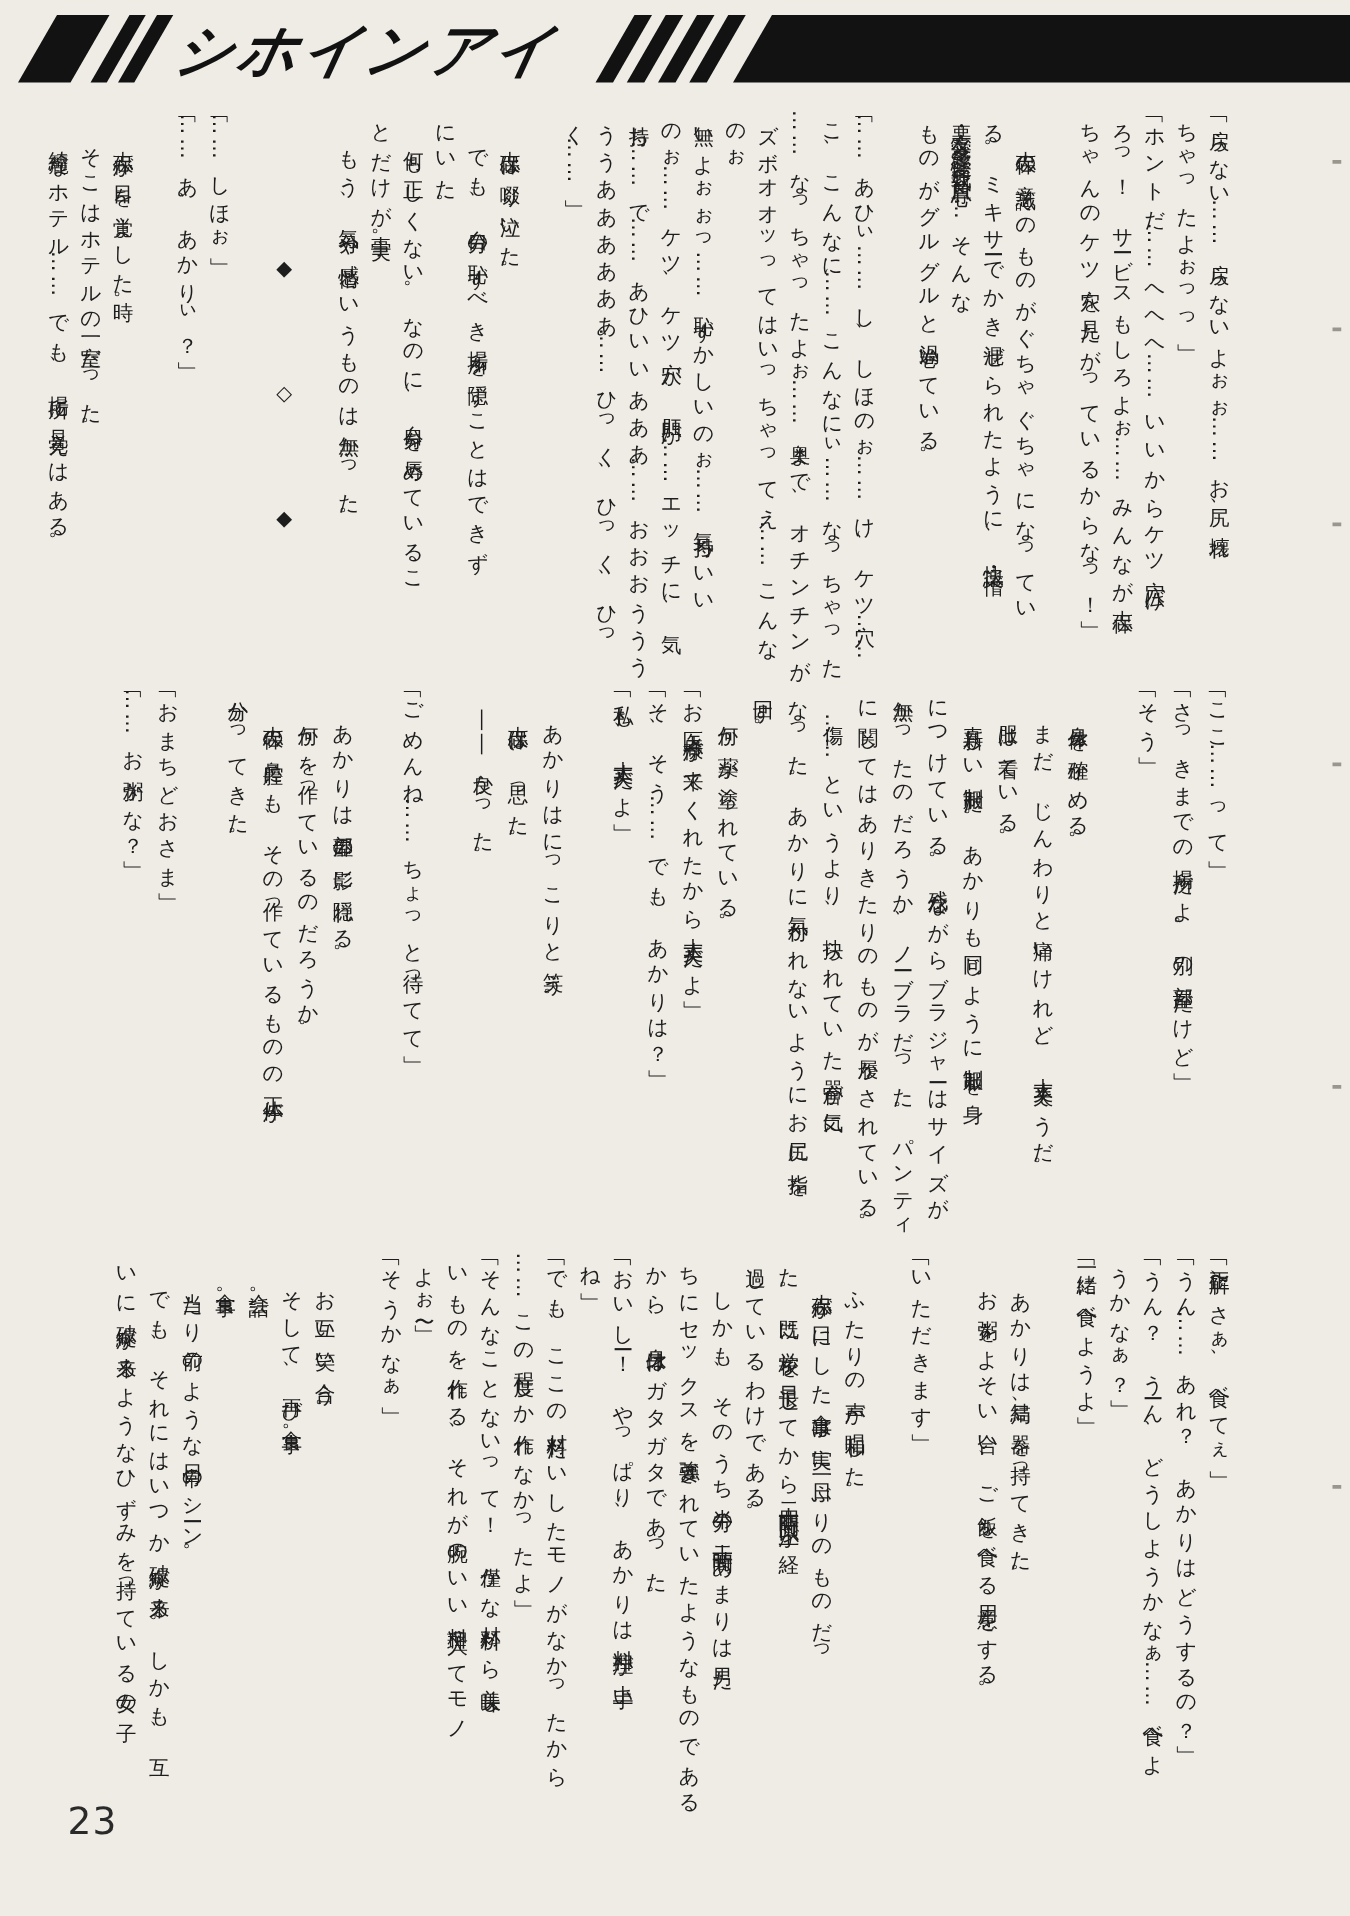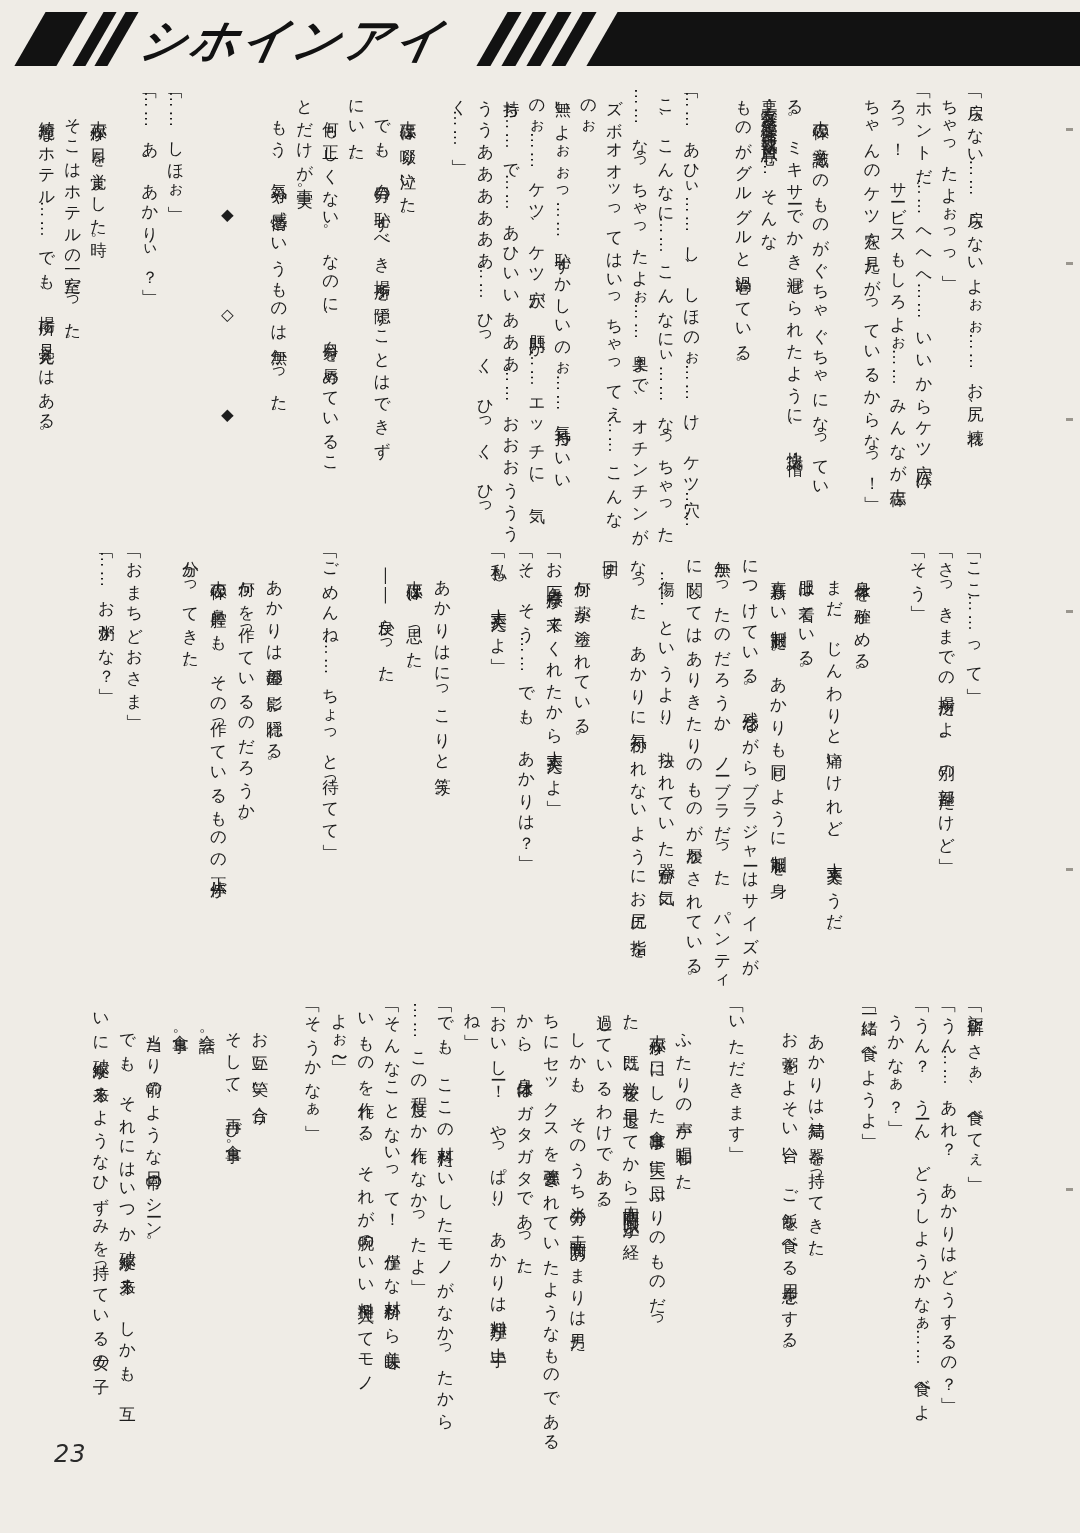--- a/index.html
+++ b/index.html
@@ -36,21 +36,21 @@
     font-size:16.5px;letter-spacing:3px;
     color:#1d1d1d;
   }
   .band p{margin:0;padding:0;}
   .band-1{top:88px;height:452px;line-height:25.8px;}
   .band-2{top:548px;height:448px;line-height:28px;}
   .band-3{top:1002px;height:462px;line-height:26.5px;}
   
   .page-number{
     position:absolute;left:54px;top:1440px;
-    font-size:24px;color:#2a2a2a;letter-spacing:1px;font-style:italic;
+    font-size:30px;color:#2a2a2a;letter-spacing:1px;
   }
   
   .noise{position:absolute;background:#9a968e;width:7px;height:3px;left:1066px;}
   .n1{top:128px;}.n2{top:262px;}.n3{top:418px;}.n4{top:610px;}.n5{top:868px;}.n6{top:1188px;}
 </style>
 </head>
 <body>
 
 <div class="page">
 

